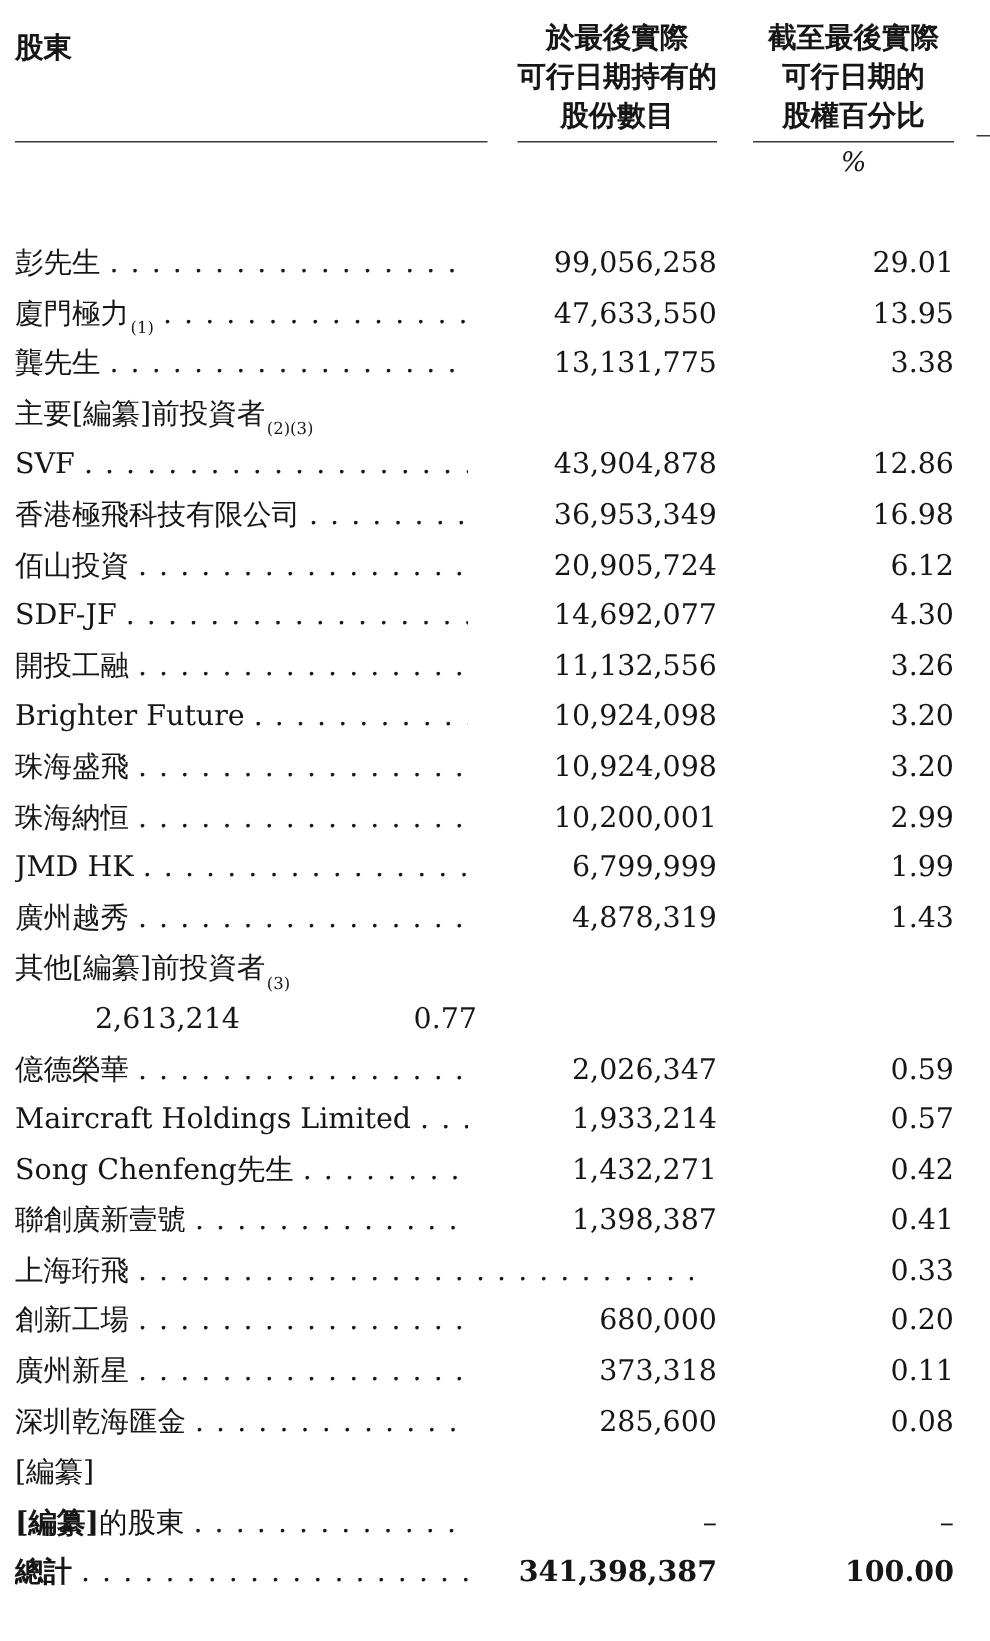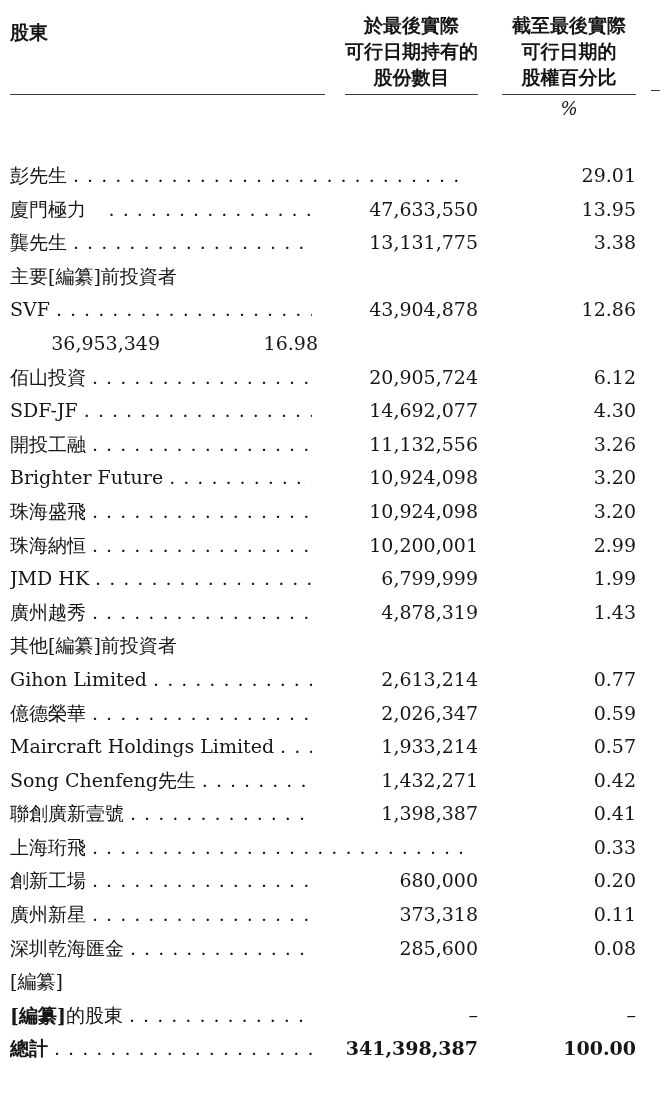--- a/index.html
+++ b/index.html
@@ -36,21 +36,21 @@
   .unit-row .u .ub {
     width:134px; margin-left:auto; text-align:center;
     font-style:italic; font-size:18px; line-height:27px;
   }
   .edge-rule { position:absolute; top:90px; right:0; width:9px; border-top:1.6px solid #3a3a3a; }
 
   
   .rows { margin-top:37px; }
   .row { display:flex; align-items:baseline; }
   .cell { line-height:33.6px; font-size:19px; }
-  .cell.name { flex:1; display:flex; align-items:flex-start; overflow:hidden; }
+  .cell.name { flex:1; display:flex; align-items:flex-end; overflow:hidden; }
   .cell.shares { width:150px; text-align:right; }
   .cell.pct { width:158px; text-align:right; }
   .bp { font-weight:bold; }
   .sup { font-size:11px; line-height:0; position:relative; top:-7px; margin-left:1px; }
   .dots { flex:1; overflow:hidden; white-space:nowrap; margin-left:6px; margin-right:16px; letter-spacing:1px; }
   .dots::after { content:". . . . . . . . . . . . . . . . . . . . . . . . . . . . . . . . . . . . . . . . . . . . ."; }
   .row.section .nm, .row.section .sup { font-weight:normal; }
   .row.total .nm, .row.total .shares, .row.total .pct { font-weight:bold; }
 </style>
 </head>
@@ -86,20 +86,21 @@
   </div>
 
   <div class="edge-rule"></div>
 
   <div class="rows">
       <div class="row data">
         <div class="cell name">
           <span class="nm">彭先生</span>
           <span class="dots"></span>
         </div>
+        <div class="cell shares">99,056,258</div>
         <div class="cell pct">29.01</div>
       </div>
       <div class="row data">
         <div class="cell name">
           <span class="nm">廈門極力</span>
           <sup class="sup">(1)</sup>
           <span class="dots"></span>
         </div>
         <div class="cell shares">47,633,550</div>
         <div class="cell pct">13.95</div>
@@ -122,20 +123,24 @@
       </div>
       <div class="row data">
         <div class="cell name">
           <span class="nm">SVF</span>
           <span class="dots"></span>
         </div>
         <div class="cell shares">43,904,878</div>
         <div class="cell pct">12.86</div>
       </div>
       <div class="row data">
+        <div class="cell name">
+          <span class="nm">香港極飛科技有限公司</span>
+          <span class="dots"></span>
+        </div>
         <div class="cell shares">36,953,349</div>
         <div class="cell pct">16.98</div>
       </div>
       <div class="row data">
         <div class="cell name">
           <span class="nm">佰山投資</span>
           <span class="dots"></span>
         </div>
         <div class="cell shares">20,905,724</div>
         <div class="cell pct">6.12</div>
@@ -198,24 +203,20 @@
       </div>
       <div class="row section">
         <div class="cell name">
           <span class="nm">其他[編纂]前投資者</span>
           <sup class="sup">(3)</sup>
         </div>
         <div class="cell shares"></div>
         <div class="cell pct"></div>
       </div>
       <div class="row data">
-        <div class="cell name">
-          <span class="nm">Gihon Limited</span>
-          <span class="dots"></span>
-        </div>
         <div class="cell shares">2,613,214</div>
         <div class="cell pct">0.77</div>
       </div>
       <div class="row data">
         <div class="cell name">
           <span class="nm">億德榮華</span>
           <span class="dots"></span>
         </div>
         <div class="cell shares">2,026,347</div>
         <div class="cell pct">0.59</div>

